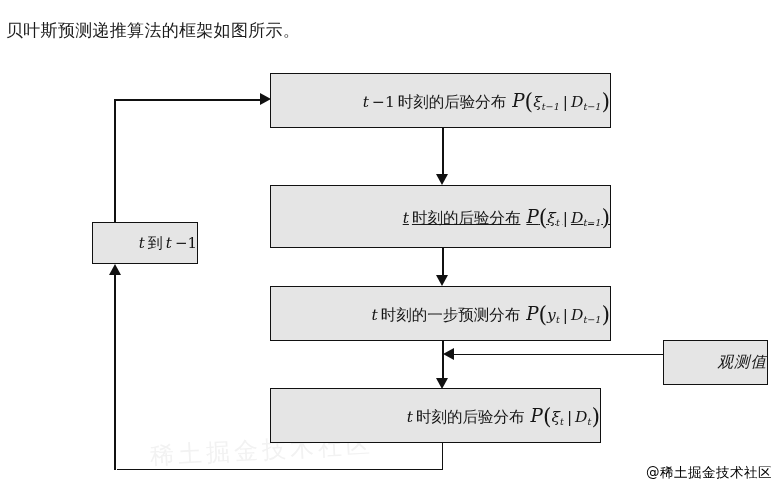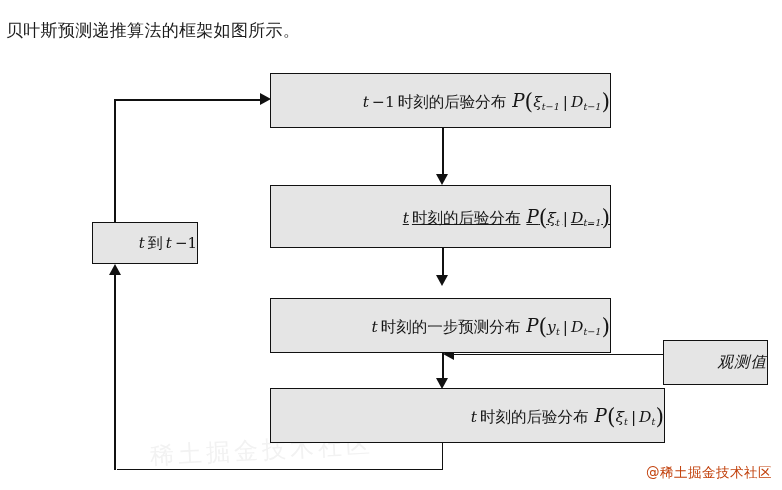--- a/index.html
+++ b/index.html
@@ -42,22 +42,22 @@
   .flow-box .boxtext {
     font-size: 15.5px;
     line-height: 1;
     white-space: nowrap;
     color: #151515;
   }
 
   
   #box-posterior-prev { left: 270px; top: 73px;  width: 341px; height: 55px; }
   #box-posterior-curr { left: 270px; top: 185px; width: 341px; height: 63px; text-decoration: underline; }
-  #box-one-step-pred  { left: 270px; top: 286px; width: 341px; height: 55px; margin-top: 12px; }
-  #box-posterior-upd  { left: 270px; top: 388px; width: 395px; height: 55px; }
+  #box-one-step-pred  { left: 270px; top: 286px; width: 341px; height: 55px; }
+  #box-posterior-upd  { left: 270px; top: 388px; width: 331px; height: 55px; }
 
   #box-time-shift { left: 62px;  top: 222px; width: 106px; height: 42px; margin-left: 30px; }
   #box-observation{ left: 663px; top: 340px; width: 105px; height: 45px; }
 
   #box-time-shift .boxtext { font-size: 15px; }
   #box-observation .boxtext {
     font-family: "DejaVu Sans", "Liberation Sans", sans-serif;
     font-size: 15.5px;
     letter-spacing: 1px;
     font-style: italic;
@@ -118,21 +118,21 @@
   .conn.thin.v { width: 1.3px; }
   .conn.thin.h { height: 1.3px; }
 
   
   #watermark-corner {
     position: absolute;
     right: 10px;
     bottom: 8px;
     font-family: "DejaVu Sans", "Liberation Sans", sans-serif;
     font-size: 13.5px;
-    color: #c2410c;
+    color: #000000;
     letter-spacing: 0.5px;
     white-space: nowrap;
     z-index: 5;
   }
   #watermark-diagonal {
     position: absolute;
     left: 150px;
     bottom: 24px;
     font-family: "DejaVu Sans", "Liberation Sans", sans-serif;
     font-size: 24px;

